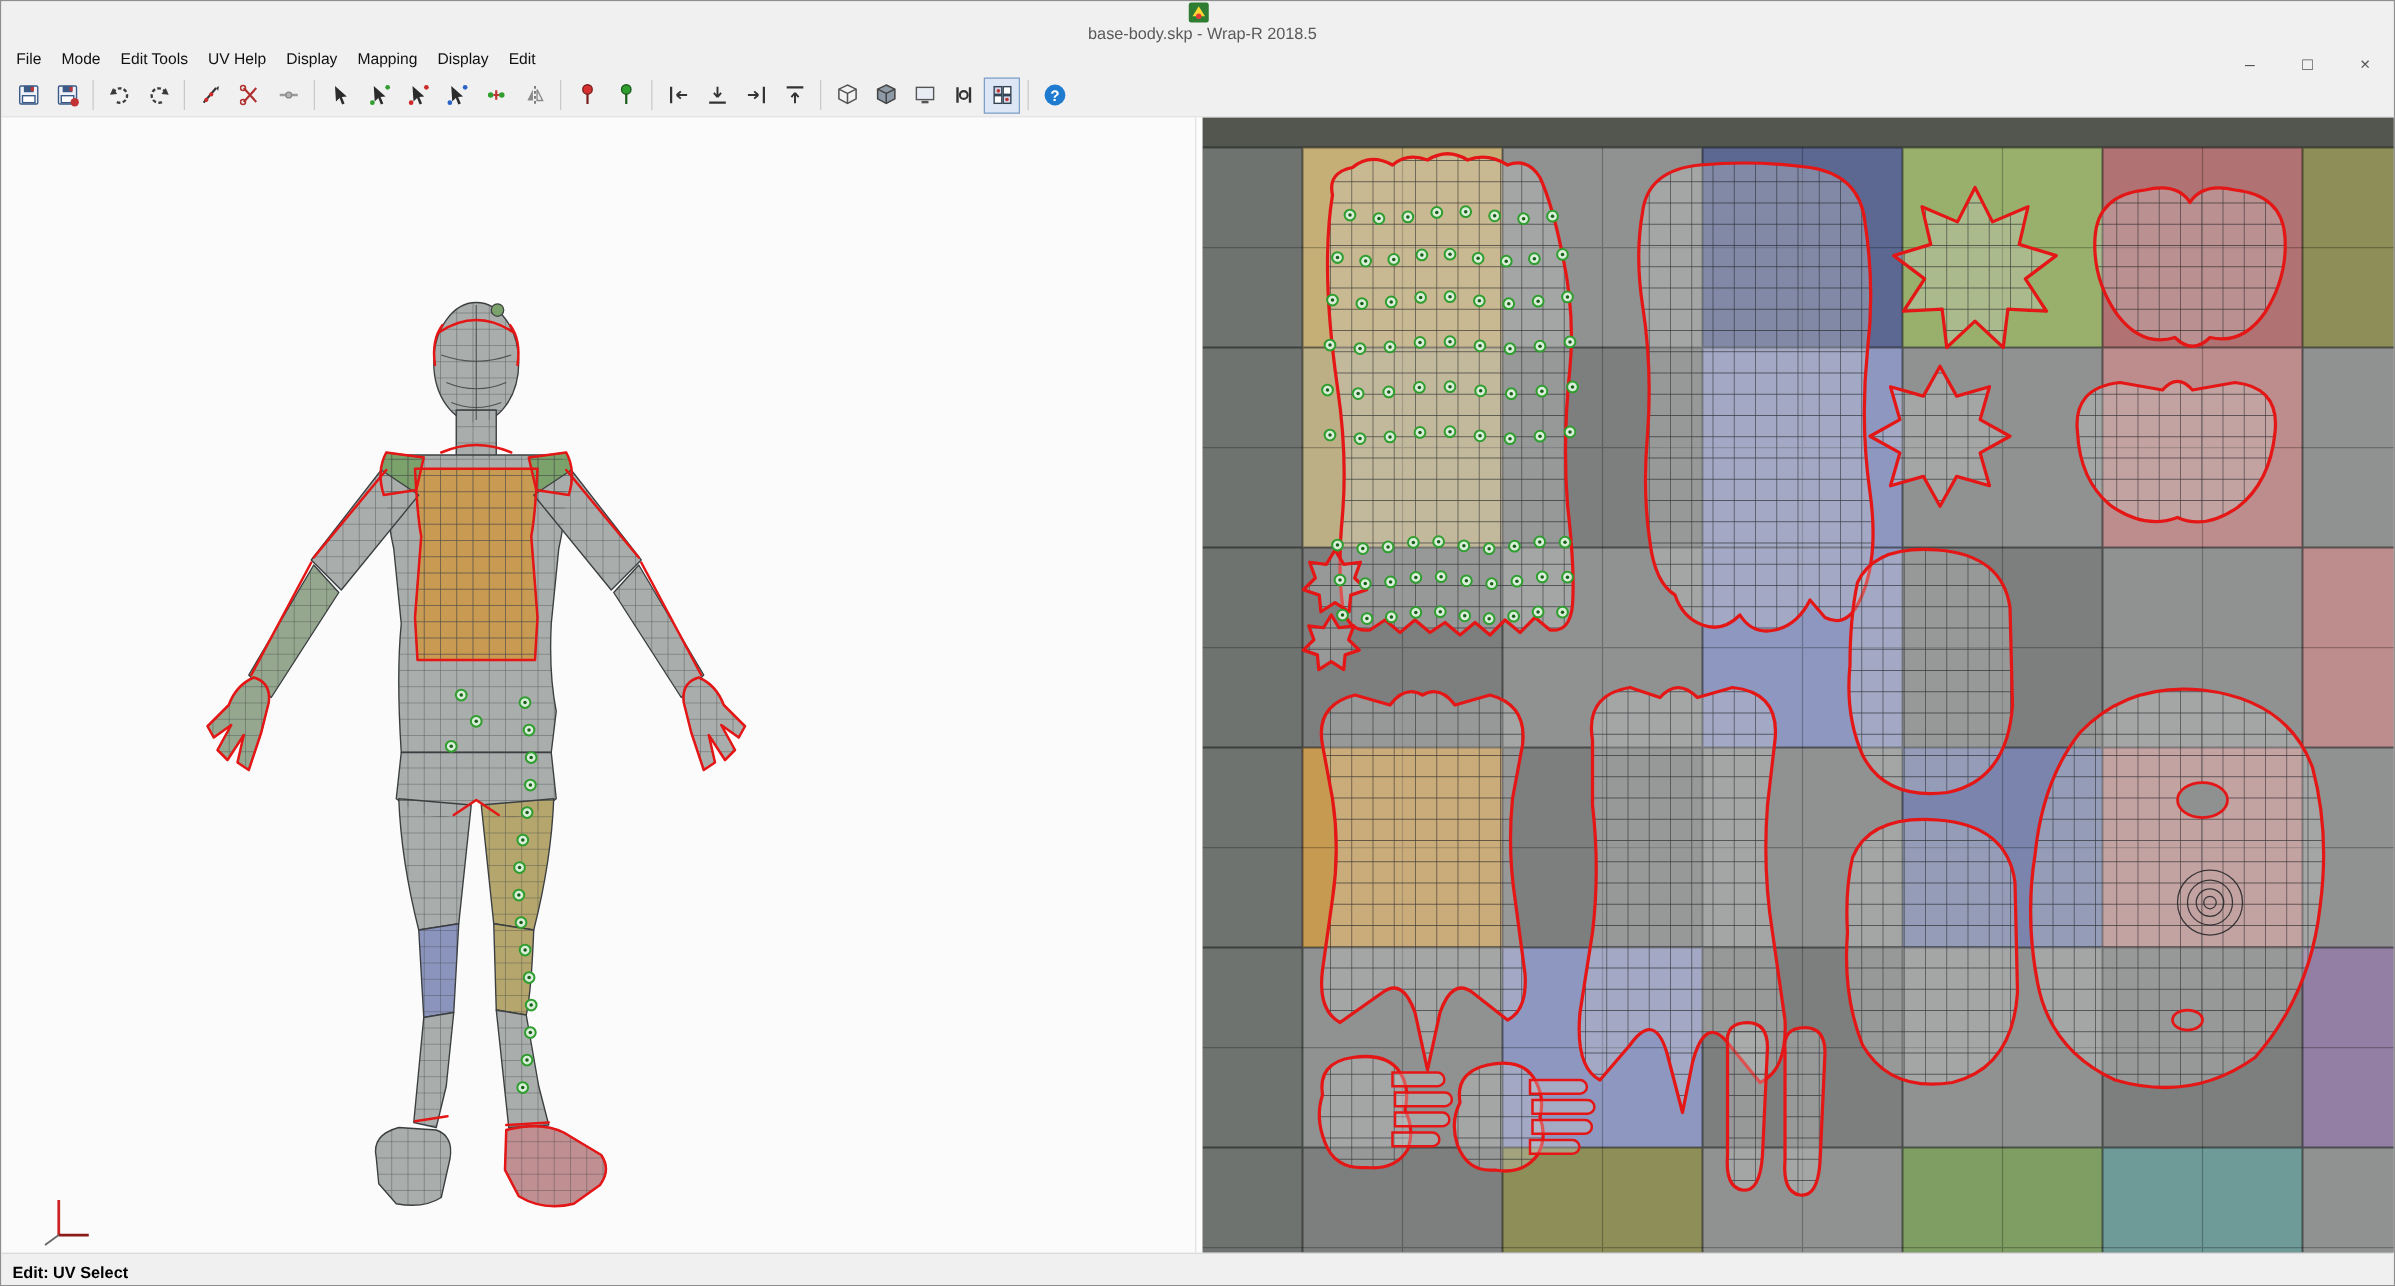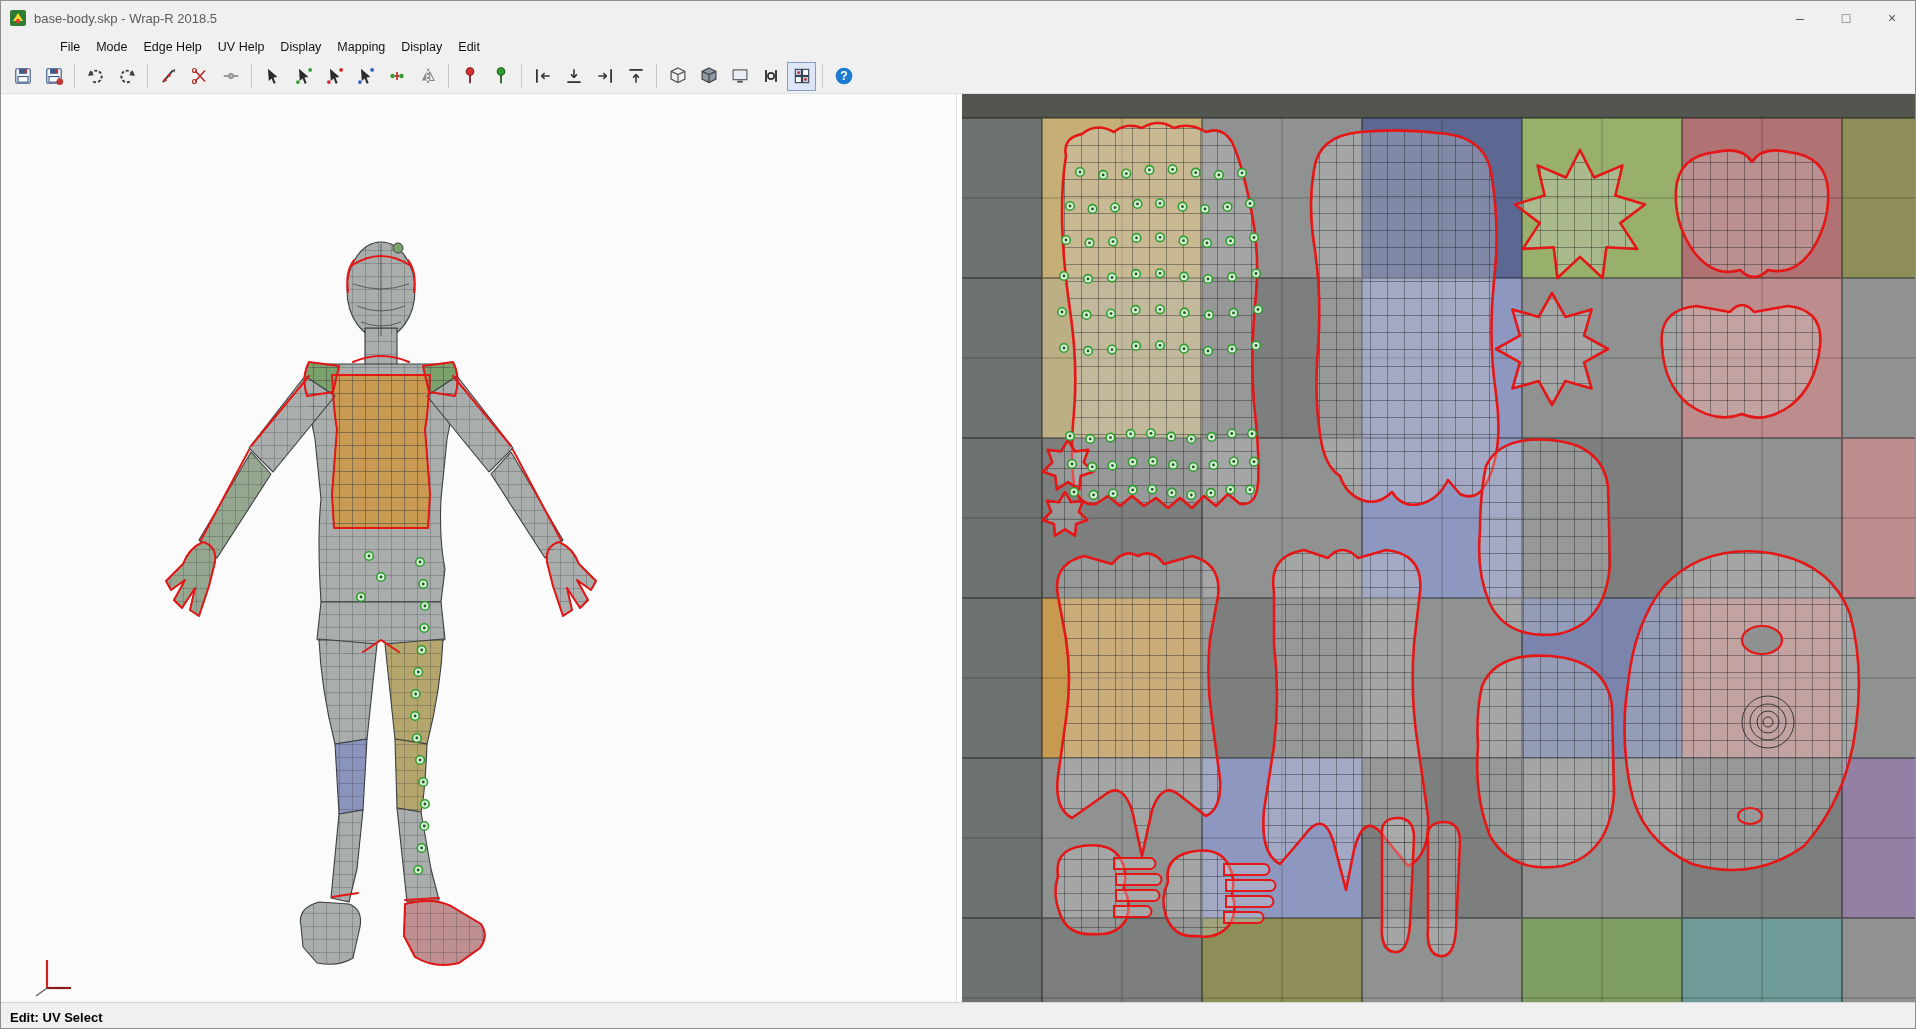--- a/index.html
+++ b/index.html
@@ -1,24 +1,24 @@
 <!DOCTYPE html>
 <html style="--seam: #e51616; --vertex: #2f9e2f; --vertexFill: #d8eed8;"><head>
 <meta charset="utf-8">
 <style>
   html,body{margin:0;padding:0;background:#cfcfcf;font-family:"Liberation Sans",sans-serif;}
   .window{width:1916px;height:1029px;background:#f0f0f0;border:1px solid #8f8f8f;box-sizing:border-box;overflow:hidden;position:relative;}
   
-  .titlebar{height:34px;display:flex;align-items:center;padding-left:8px;background:#f0f0f0;}
+  .titlebar{height:34px;display:flex;align-items:center;padding-left:8px;background:#f0f0f0;flex-direction:column;}
   .appicon{display:flex;align-items:center;margin-right:7px;}
   .title{font-size:13px;color:#5a5a5a;}
   .wincontrols{margin-left:auto;display:flex;height:34px;}
   .winbtn{width:46px;height:34px;display:flex;align-items:center;justify-content:center;font-size:14px;color:#555;cursor:default;}
   
-  .menubar{height:24px;display:flex;align-items:center;padding-left:4px;background:#f0f0f0;margin-left:47px;}
+  .menubar{height:24px;display:flex;align-items:center;padding-left:4px;background:#f0f0f0;}
   .menu-item{font-size:12.5px;color:#111;padding:3px 8px;cursor:default;}
   
   .toolbar{height:34px;display:flex;align-items:center;padding-left:6px;background:#f0f0f0;border-bottom:1px solid #e0e0e0;}
   .tbtn{width:29px;height:29px;display:flex;align-items:center;justify-content:center;background:transparent;border:1px solid transparent;padding:0;margin:0 1px;cursor:default;}
   .tbtn.active{background:#dce6f5;border-color:#7f9fc6;}
   .tsep{width:1px;height:24px;background:#c9c9c9;margin:0 5px;}
   
   .main{display:flex;height:908px;}
   .vp3d{width:956px;height:908px;background:#fbfbfb;border-right:1px solid #e2e2e2;box-sizing:border-box;position:relative;}
   .gap{width:5px;background:#fdfdfd;}
@@ -49,21 +49,21 @@
     <div class="wincontrols">
         <div class="winbtn">–</div>
         <div class="winbtn">□</div>
         <div class="winbtn close">×</div>
       </div>
   </div>
 
   <div class="menubar">
       <div class="menu-item">File</div>
       <div class="menu-item">Mode</div>
-      <div class="menu-item">Edge Help</div>
+      <div class="menu-item">Edit Tools</div>
       <div class="menu-item">UV Help</div>
       <div class="menu-item">Display</div>
       <div class="menu-item">Mapping</div>
       <div class="menu-item">Display</div>
       <div class="menu-item">Edit</div>
     </div>
 
   <div class="toolbar">
       <button class="tbtn" title="Save">
         <svg viewBox="0 0 18 18" width="20" height="20" aria-hidden="true">

